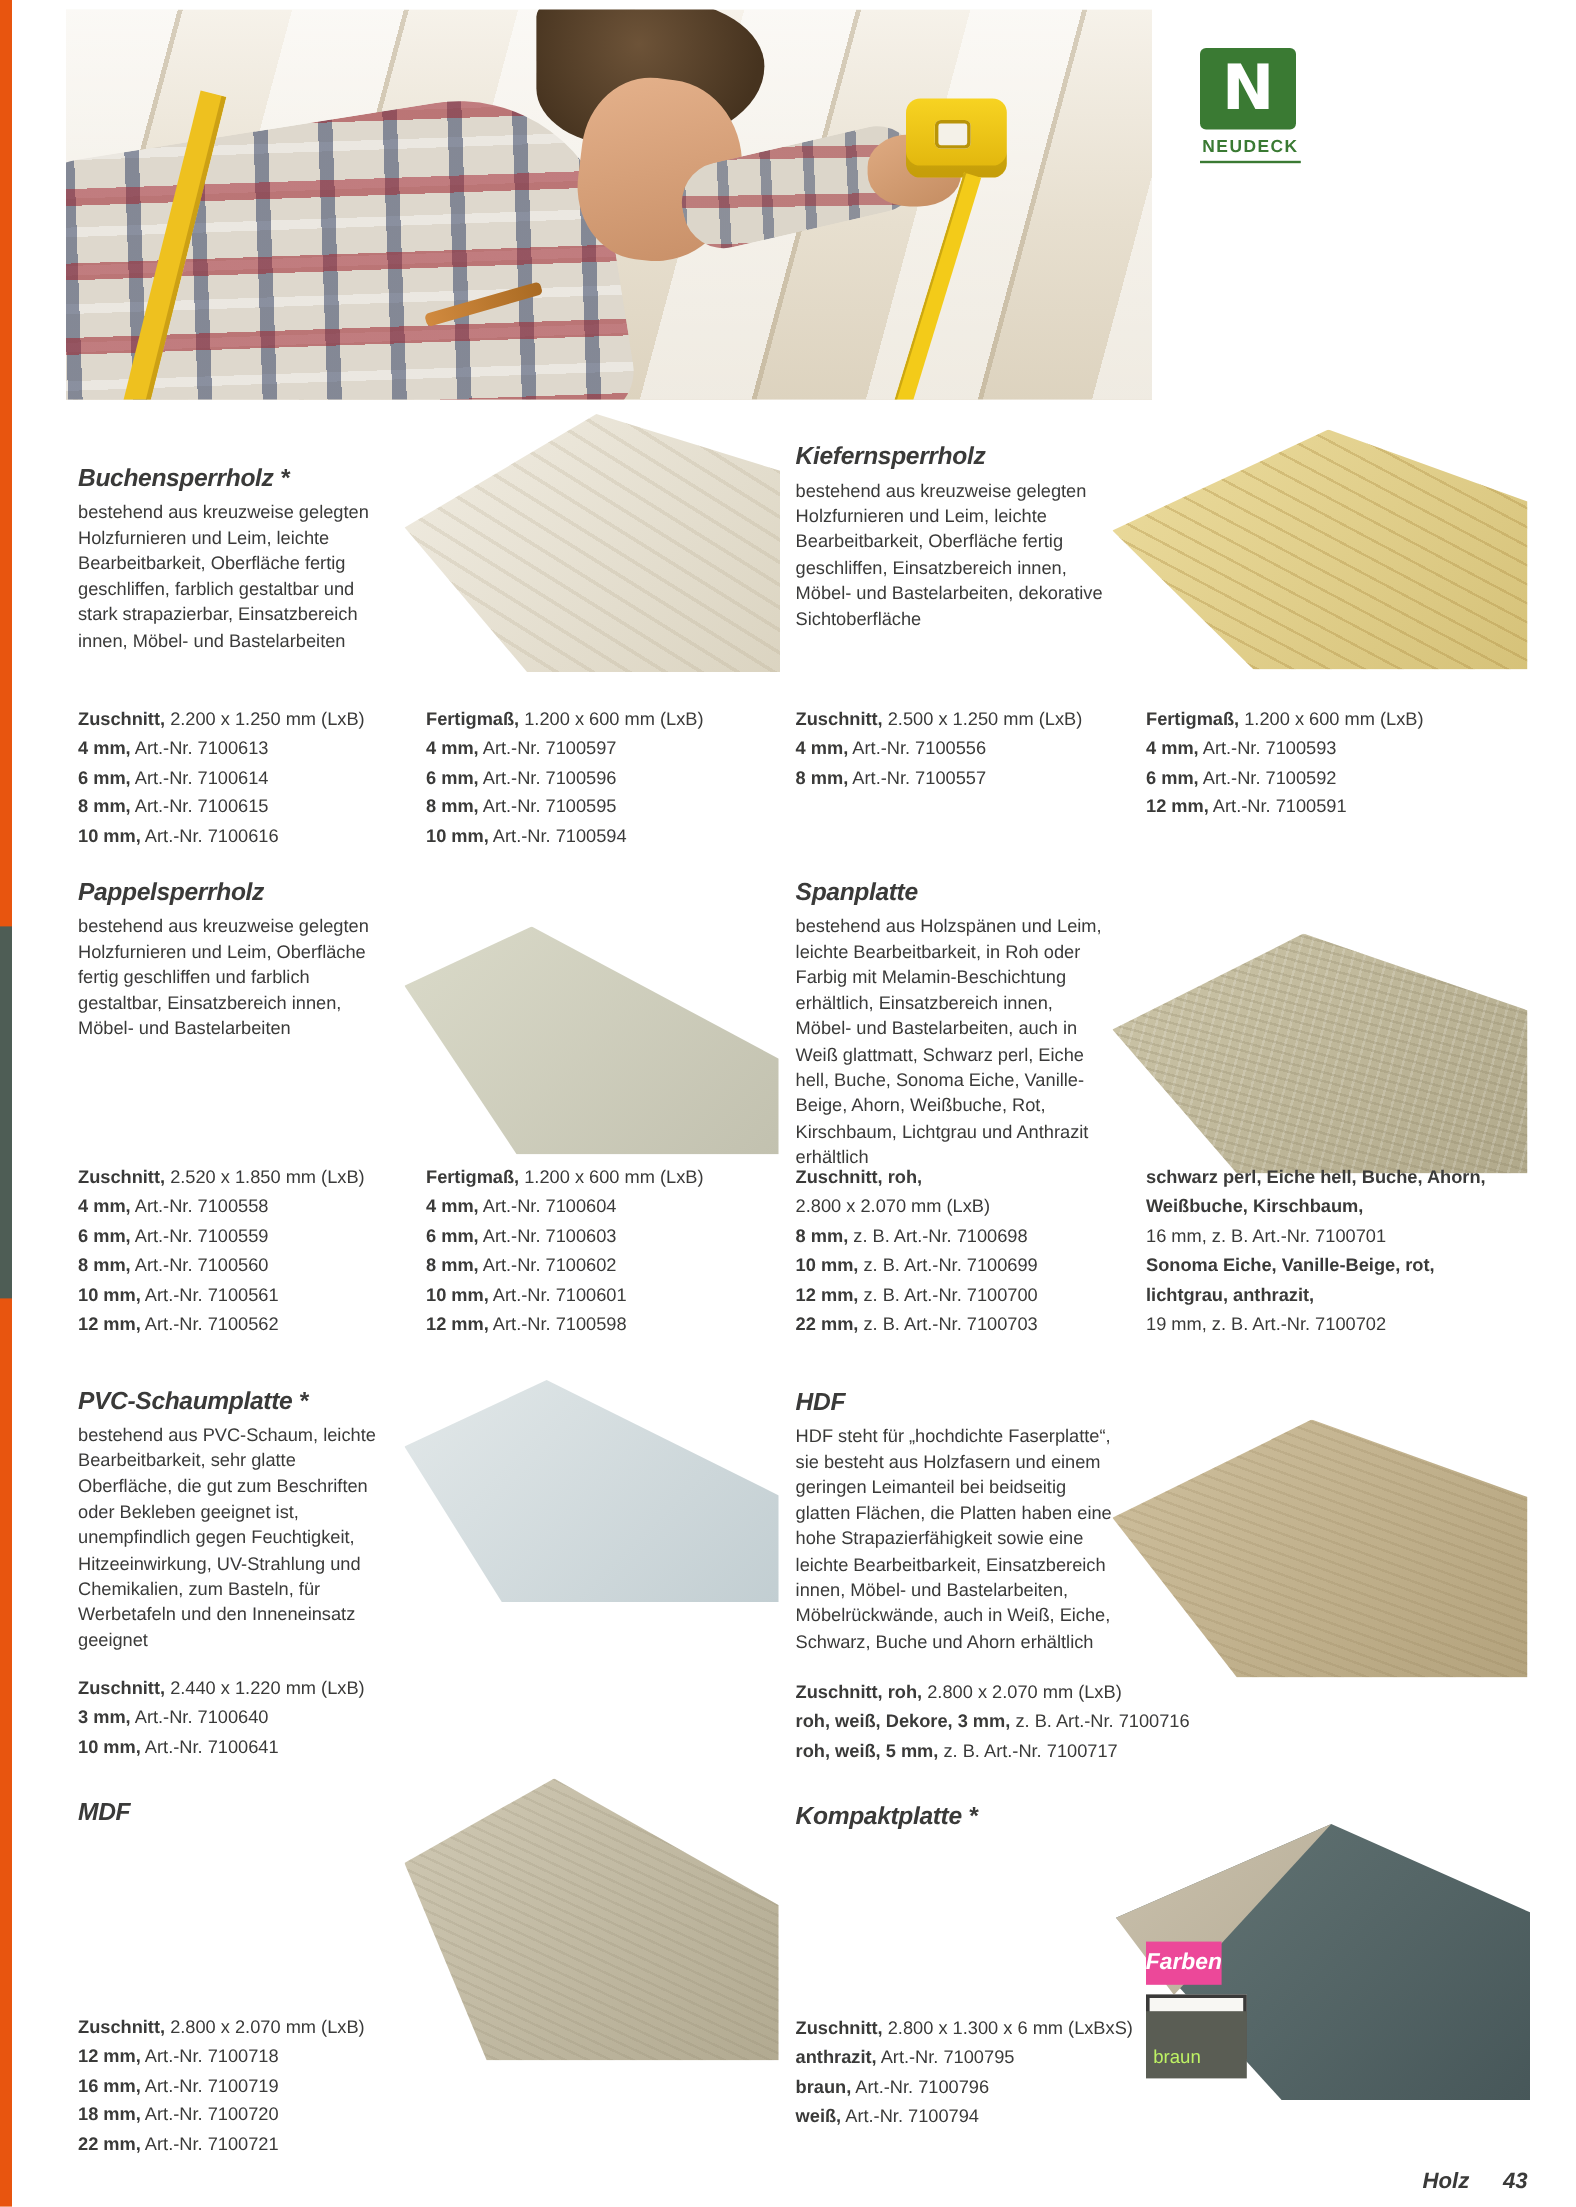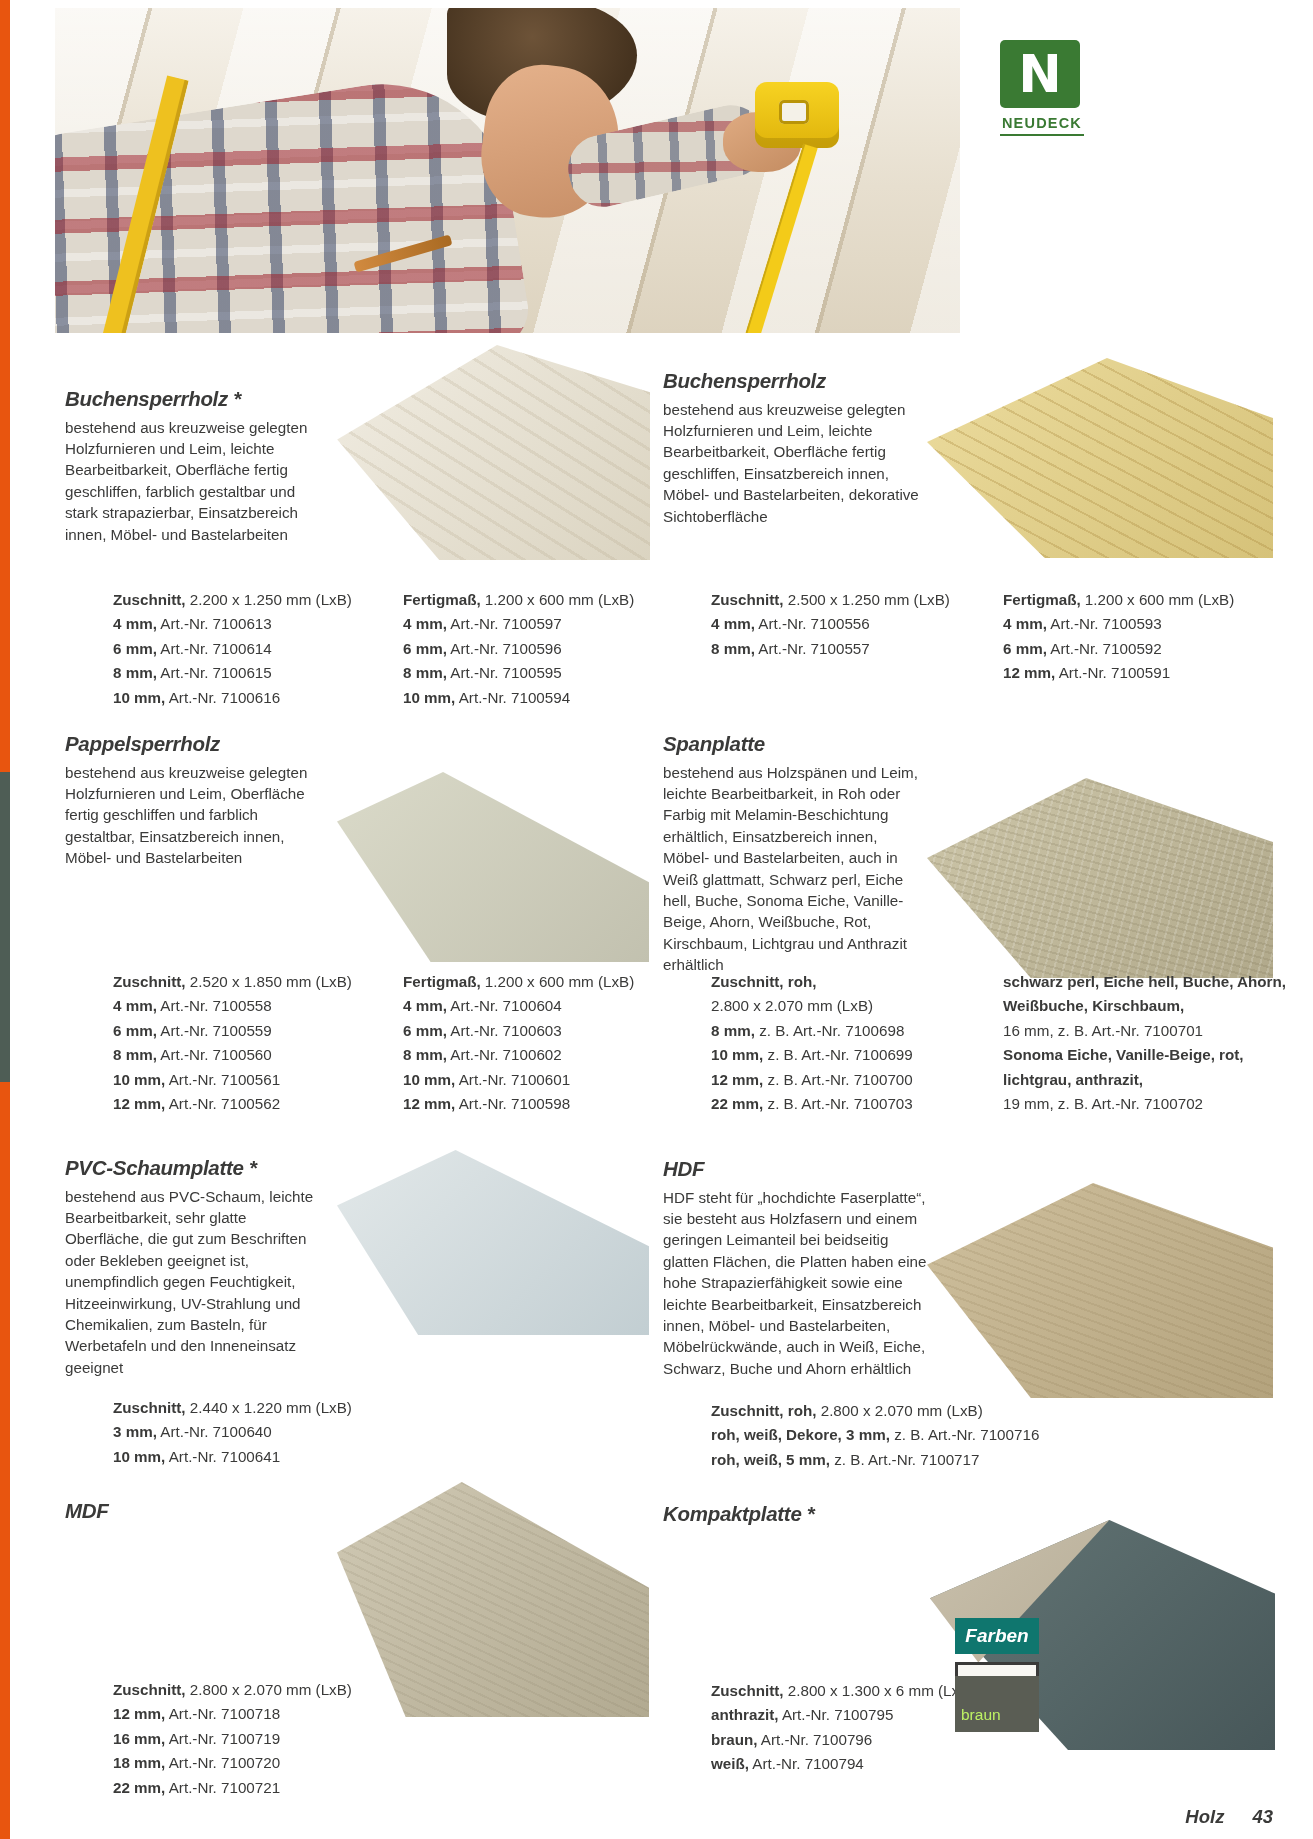--- a/index.html
+++ b/index.html
@@ -42,27 +42,27 @@
   .logo{left:1000px;top:40px;width:84px;text-align:center;}
   .logo-mark{width:80px;height:68px;border-radius:5px;background:#3a7a33;display:flex;align-items:center;justify-content:center;}
   .logo-mark span{color:#ffffff;font-weight:bold;font-size:52px;line-height:1;font-family:"DejaVu Sans",sans-serif;}
   .logo-text{margin-top:7px;color:#3a7a33;font-weight:bold;font-size:14.5px;letter-spacing:1.2px;
         border-bottom:2px solid #3a7a33;padding-bottom:3px;}
   
   .tcol{line-height:21.4px;}
   .h{font-style:italic;font-weight:bold;font-size:20.5px;letter-spacing:-0.3px;line-height:1.05;}
   .desc{margin-top:7px;font-size:15.2px;line-height:21.4px;}
   .spec{font-size:15.2px;line-height:24.4px;white-space:nowrap;}
-  .spec-line b{font-weight:bold;margin-left:48px;}
+  .spec-line b{font-weight:bold;}
   
   .photo{overflow:hidden;}
   .board{position:absolute;inset:0;}
   .grain{position:absolute;inset:0;}
   
-  .farben-header{left:955px;top:1618px;width:84px;height:36px;background:#0f766e;color:#fff;
+  .farben-header{left:955px;top:1618px;width:63px;height:36px;background:#ec4899;color:#fff;
         display:flex;align-items:center;justify-content:center;font-style:italic;font-weight:bold;font-size:19px;z-index:5;}
   .swatch{width:84px;box-sizing:border-box;display:flex;align-items:flex-end;padding:8px 6px;font-size:15.5px;z-index:5;}
   .swatch-weiss{left:955px;top:1662px;height:54px;background:#f8f7f3;border:3px solid #3a3a39;color:#3a3a39;}
   .swatch-braun{left:955px;top:1676px;height:56px;background:#5a5d54;color:#bef264;}
   
   .footer-notes{left:55px;top:1814px;font-size:12.8px;display:flex;gap:26px;margin-top:24px;}
   .pageno{right:40px;top:1806px;font-style:italic;font-weight:bold;font-size:18.5px;display:flex;gap:28px;}
 </style>
 </head>
 <body>
@@ -120,21 +120,21 @@
 <div class="abs photo" style="left:930px;top:1520px;width:345px;height:230px">
   <div class="board" style="clip-path:polygon(0% 34%,52% 0%,100% 32%,100% 100%,40% 100%);background:linear-gradient(135deg,#647676,#475759);"></div>
   <div class="grain" style="clip-path:polygon(0% 34%,52% 0%,14% 62%);background:linear-gradient(135deg,#c9c0ac,#a99f87);"></div>
 </div>
 
 <div class="abs tcol" style="left:65px;top:388px;width:252px">
   <div class="h">Buchensperrholz *</div>
   <div class="desc">bestehend aus kreuzweise gelegten Holzfurnieren und Leim, leichte Bearbeitbarkeit, Oberfläche fertig geschliffen, farblich gestaltbar und stark strapazierbar, Einsatzbereich innen, Möbel- und Bastelarbeiten</div>
 </div>
 <div class="abs tcol" style="left:663px;top:370px;width:258px">
-  <div class="h">Buchensperrholz</div>
+  <div class="h">Kiefernsperrholz</div>
   <div class="desc">bestehend aus kreuzweise gelegten Holzfurnieren und Leim, leichte Bearbeitbarkeit, Oberfläche fertig geschliffen, Einsatzbereich innen, Möbel- und Bastelarbeiten, dekorative Sichtoberfläche</div>
 </div>
 <div class="abs tcol" style="left:65px;top:733px;width:252px">
   <div class="h">Pappelsperrholz</div>
   <div class="desc">bestehend aus kreuzweise gelegten Holzfurnieren und Leim, Oberfläche fertig geschliffen und farblich gestaltbar, Einsatzbereich innen, Möbel- und Bastelarbeiten</div>
 </div>
 <div class="abs tcol" style="left:663px;top:733px;width:262px">
   <div class="h">Spanplatte</div>
   <div class="desc">bestehend aus Holzspänen und Leim, leichte Bearbeitbarkeit, in Roh oder Farbig mit Melamin-Beschichtung erhältlich, Einsatzbereich innen, Möbel- und Bastelarbeiten, auch in Weiß glattmatt, Schwarz perl, Eiche hell, Buche, Sonoma Eiche, Vanille-Beige, Ahorn, Weißbuche, Rot, Kirschbaum, Lichtgrau und Anthrazit erhältlich</div>
 </div>

